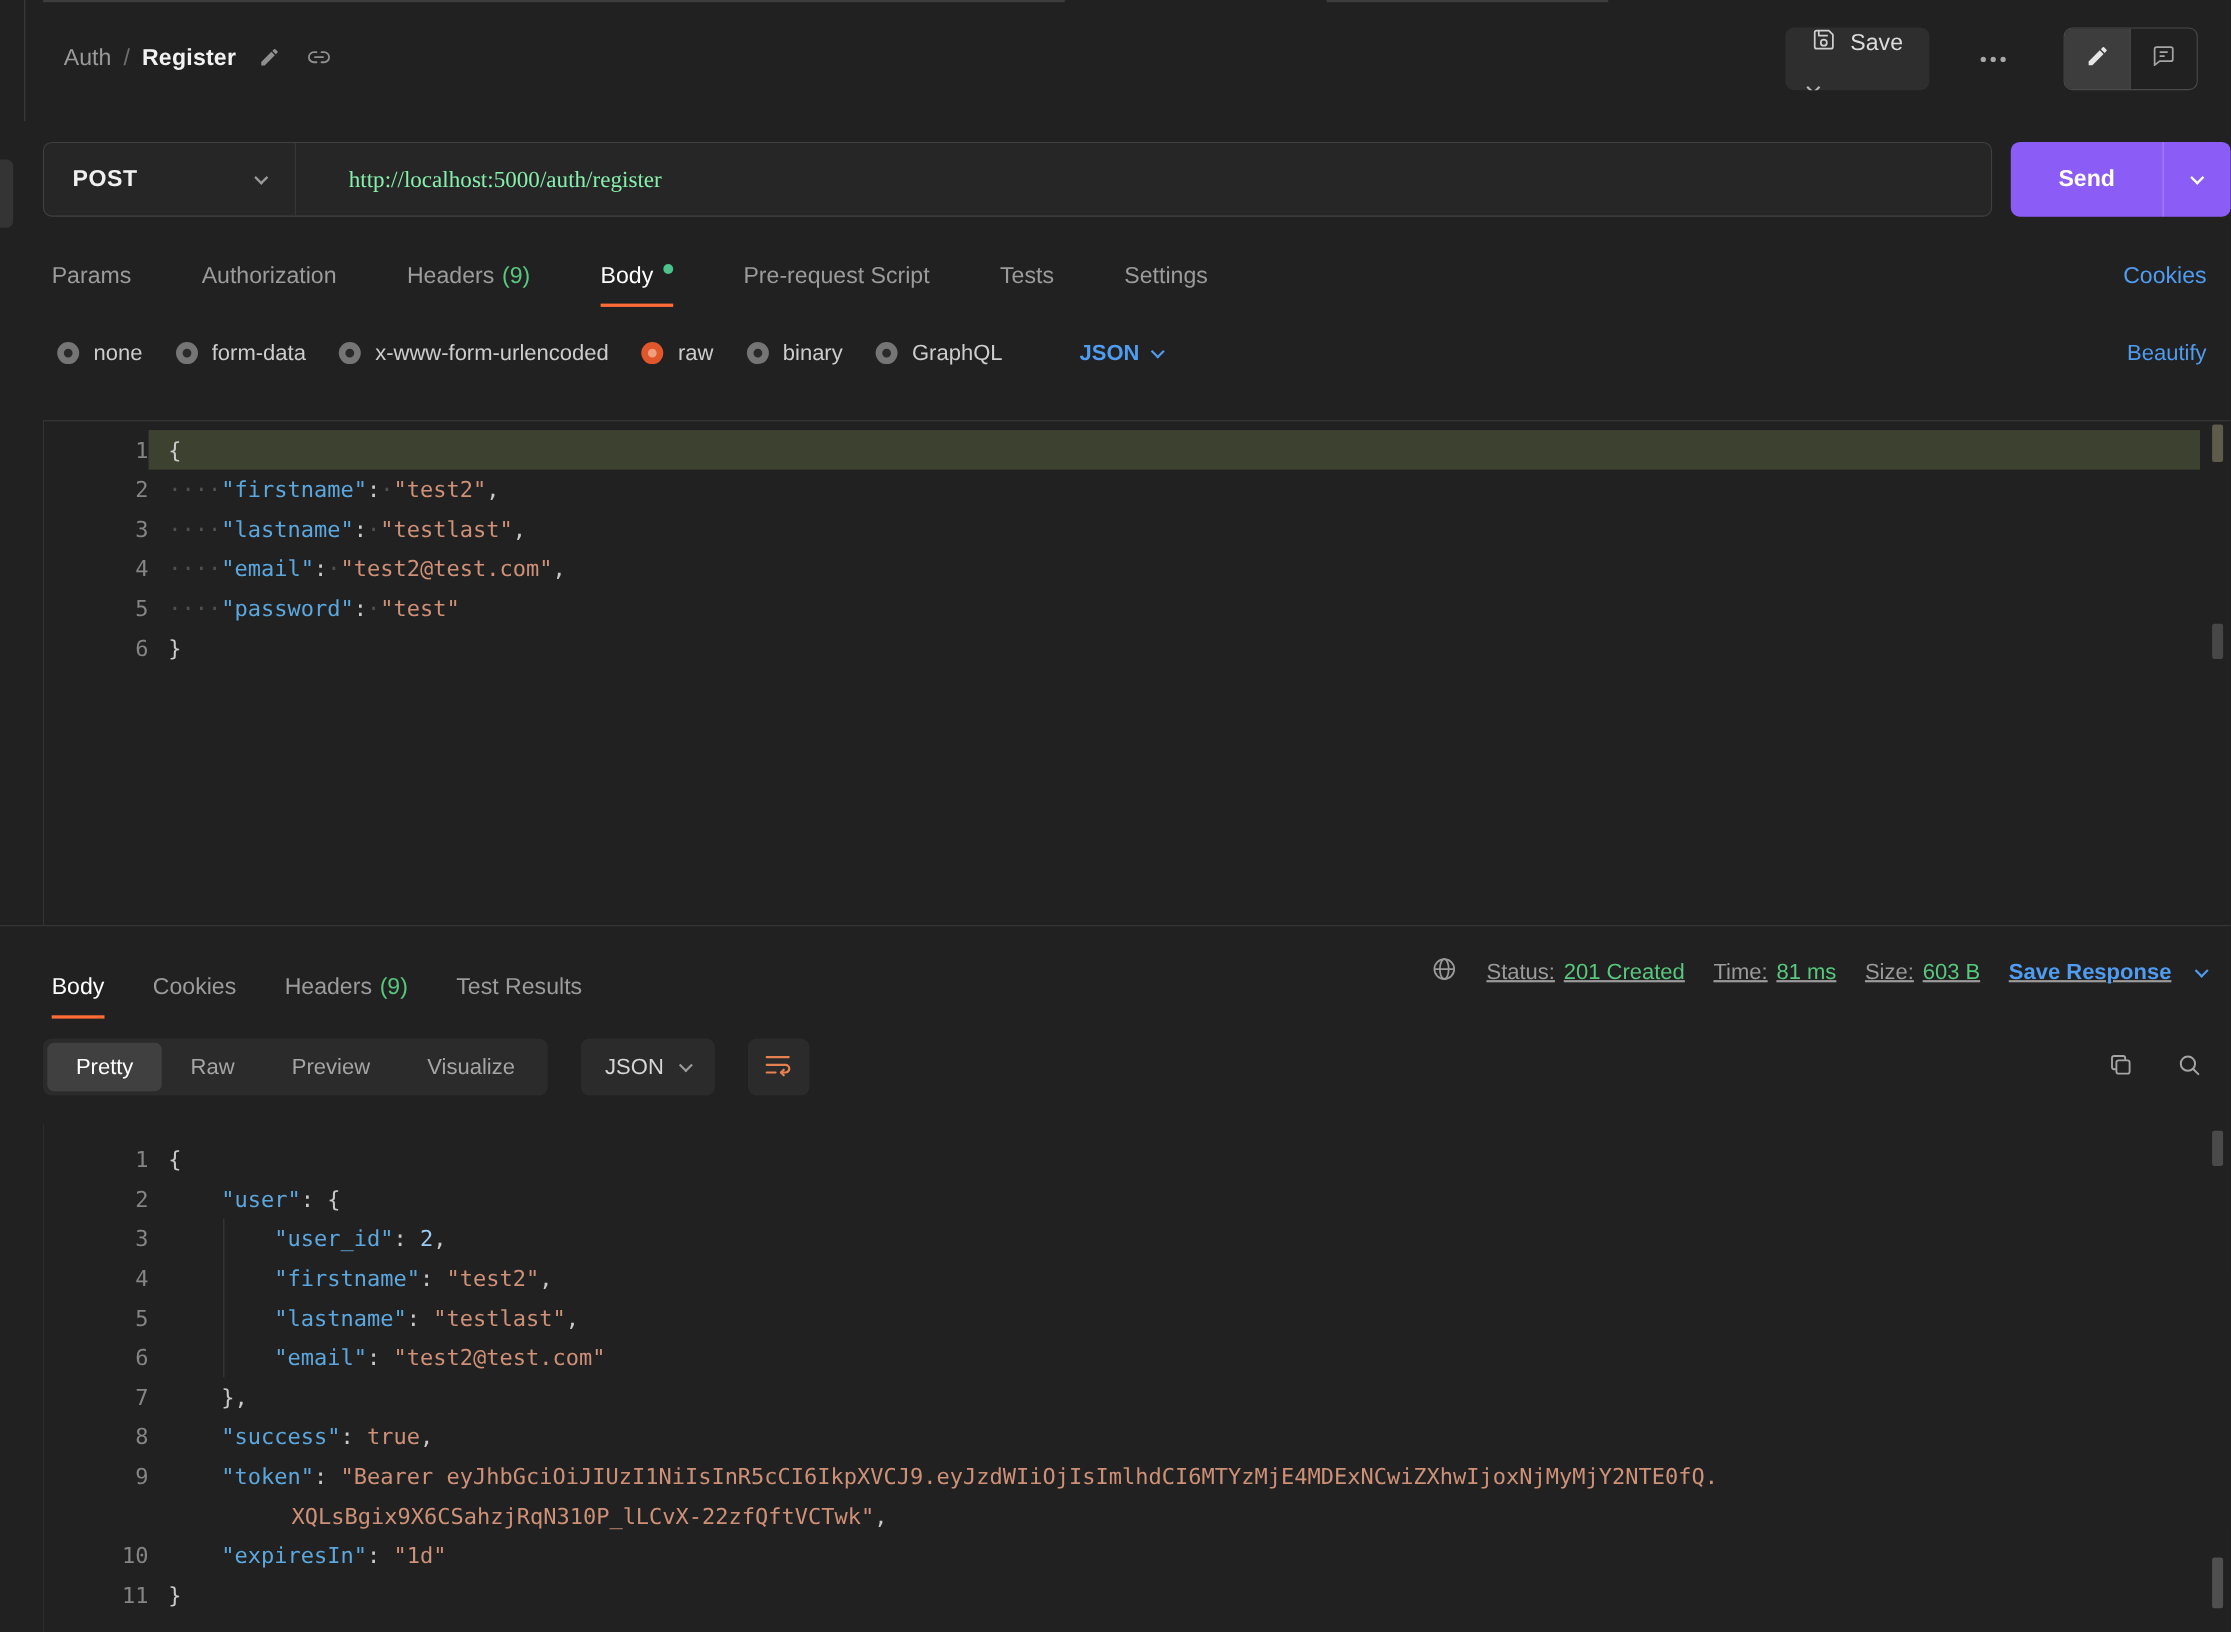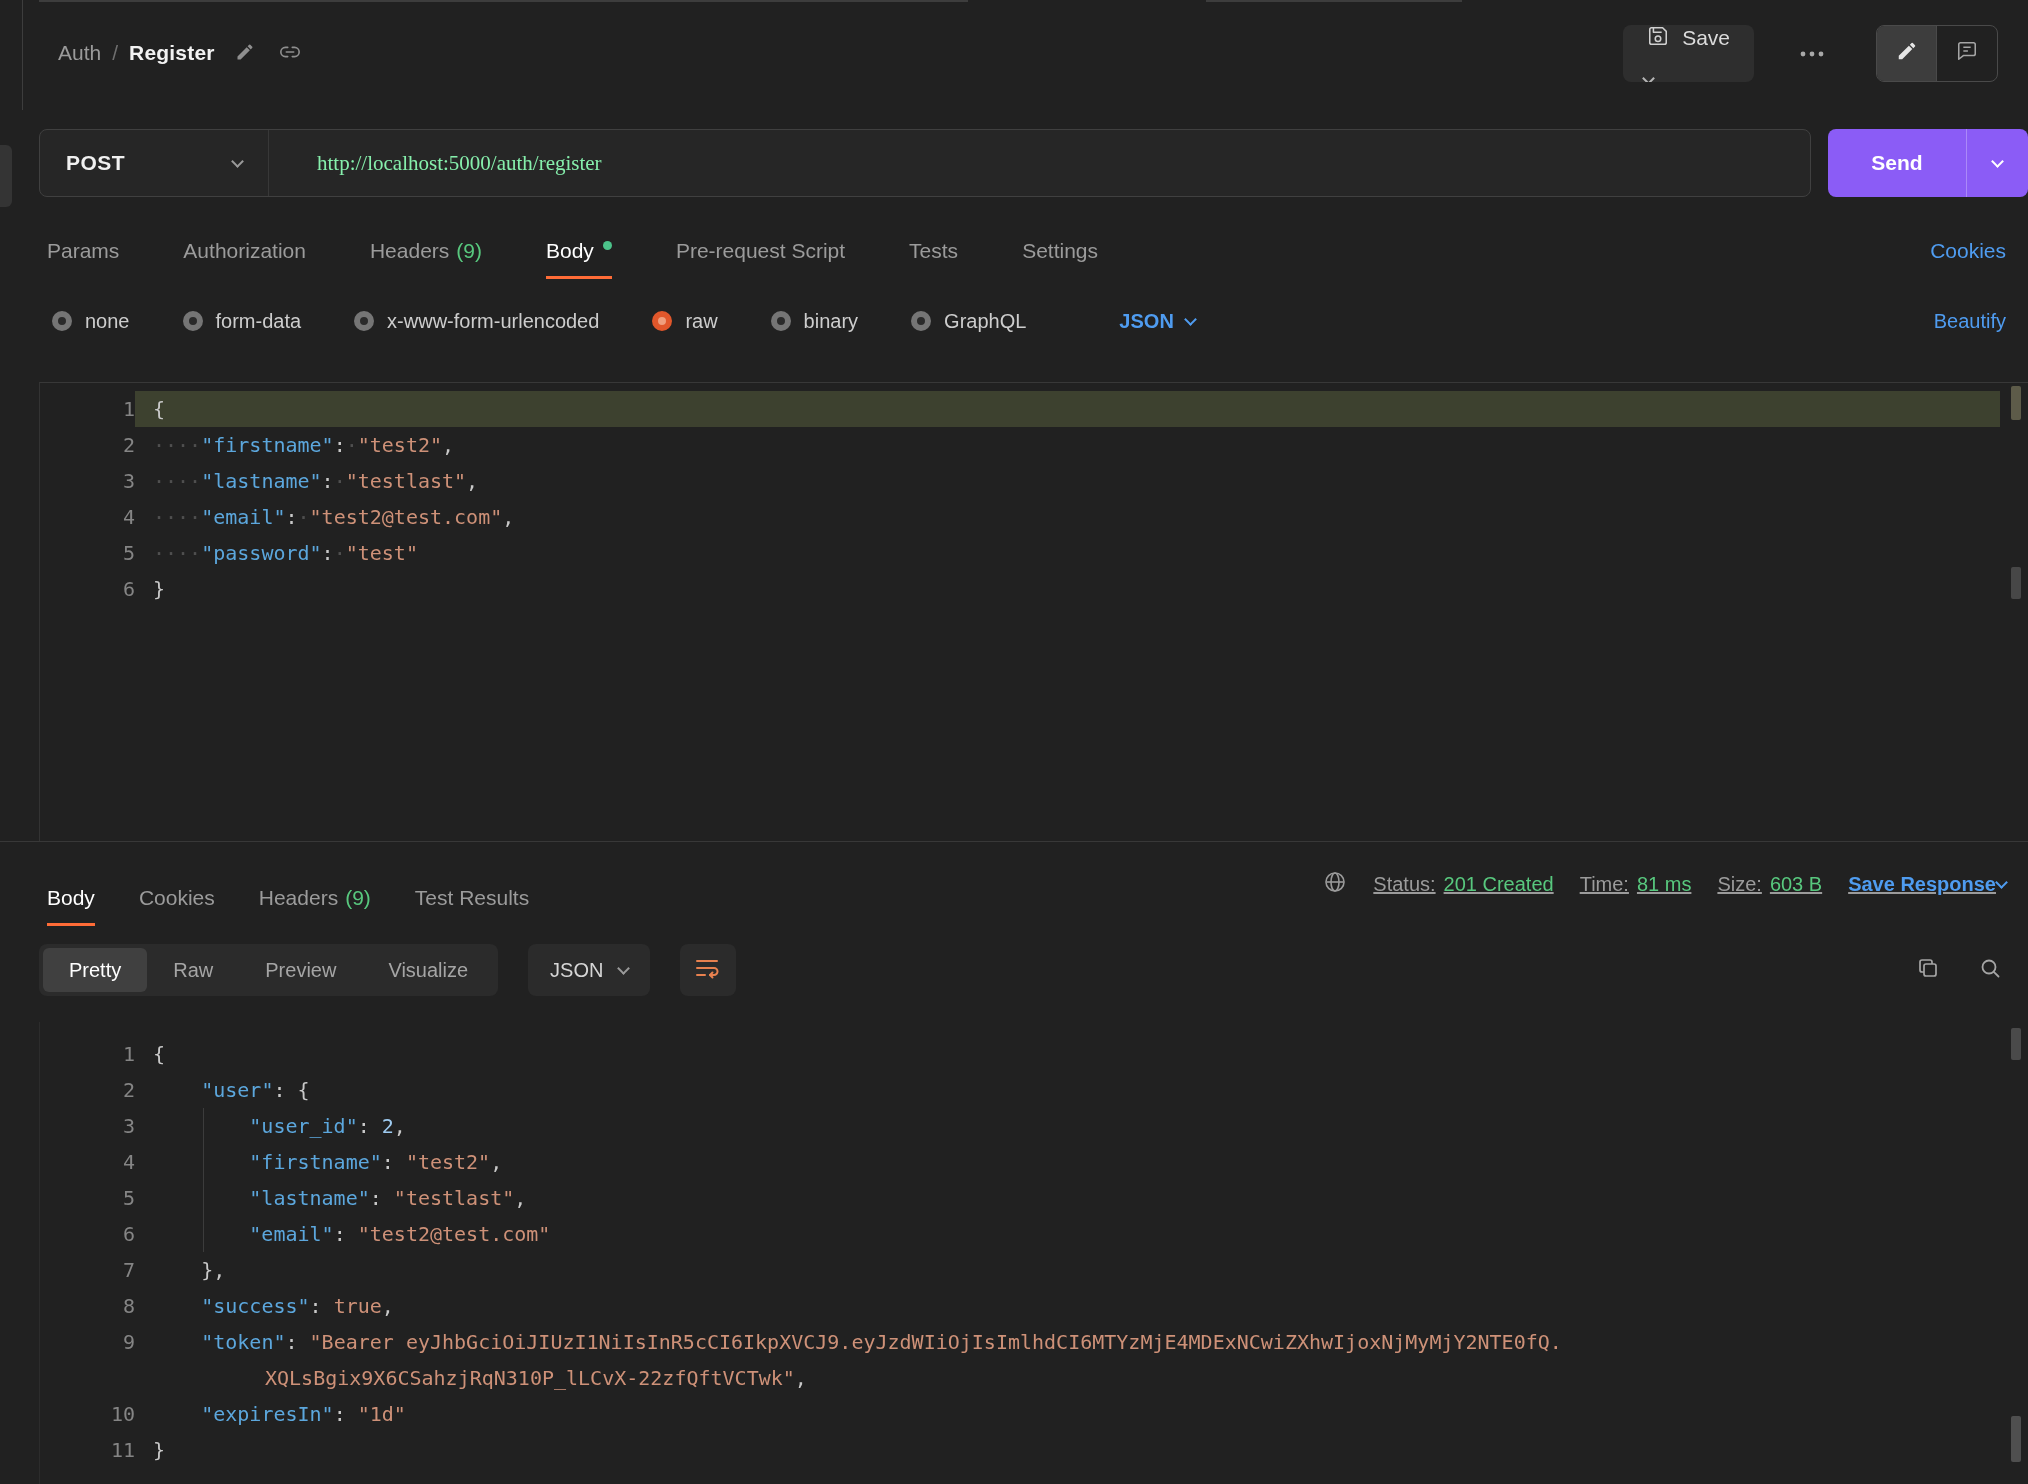--- a/index.html
+++ b/index.html
@@ -53,21 +53,21 @@
 
   
   .req-tabs { height:82px; flex:none; display:flex; align-items:flex-end; padding-left:47px; gap:64px; font-size:21px; color:#9b9b9b; }
   .tab { padding-bottom:16px; cursor:pointer; white-space:nowrap; }
   .tab.active { color:#fff; border-bottom:3px solid #ff6c37; padding-bottom:13px; }
   .count { color:#58c87e; margin-left:7px; }
   .dot { display:inline-block; width:9px; height:9px; border-radius:50%; background:#4cc38a; margin-left:9px; transform:translateY(-8px); }
   .cookies { margin-left:auto; padding-right:22px; padding-bottom:16px; color:#4f9cf0; cursor:pointer; }
 
   
-  .bodytype-row { margin-top:14px; height:56px; flex:none; display:flex; align-items:center; padding-left:52px; gap:53px; font-size:20px; color:#cdcdcd; }
+  .bodytype-row { margin-top:14px; height:56px; flex:none; display:flex; align-items:center; padding-left:52px; gap:30px; font-size:20px; color:#cdcdcd; }
   .bt-opt { display:flex; align-items:center; gap:13px; cursor:pointer; white-space:nowrap; }
   .radio { width:20px; height:20px; border-radius:50%; border:6px solid #757575; background:#2a2a2a; flex:none; }
   .radio.sel { border-color:#e1572b; background:#ef9f7e; }
   .lang { margin-left:40px; display:flex; align-items:center; gap:12px; color:#4f9cf0; font-weight:700; cursor:pointer; }
   .lang .chev { margin-top:-4px; }
   .beautify { margin-left:auto; padding-right:22px; color:#4f9cf0; cursor:pointer; }
 
   
   .editor { position:relative; margin-left:39px; font-family:"DejaVu Sans Mono","Liberation Mono",monospace; font-size:20px; color:#c9c9c9; overflow:hidden; }
   #req-editor { margin-top:33px; height:459px; flex:none; border-top:1px solid #383838; border-left:1px solid #333; padding-top:8px; }
@@ -89,21 +89,21 @@
   #res-editor .m2 { top:394px; height:46px; background:#4f4f4f; }
   .guide { position:absolute; left:163px; top:86px; width:1px; height:144px; background:#3c3c3c; }
 
   
   .response-section { flex:1; display:flex; flex-direction:column; border-top:1px solid #383838; }
   .res-meta { height:84px; flex:none; display:flex; align-items:flex-end; padding-left:47px; font-size:21px; color:#9b9b9b; }
   .res-tabs { display:flex; gap:44px; align-items:flex-end; }
   .res-right { margin-left:auto; align-self:center; display:flex; align-items:center; gap:26px; padding-right:22px; font-size:20px;text-decoration:underline; }
   .pair { white-space:nowrap; }
   .pair .val { color:#58c87e; margin-left:8px; }
-  .save-resp { color:#4f9cf0; font-weight:700; display:flex; align-items:center; gap:1px; cursor:pointer; white-space:nowrap; }
+  .save-resp { color:#4f9cf0; font-weight:700; display:flex; align-items:center; gap:23px; cursor:pointer; white-space:nowrap; }
   .save-resp .chev { margin-top:-4px; }
 
   .res-toolbar { margin-top:18px; height:52px; flex:none; display:flex; align-items:center; padding:0 26px 0 39px;gap:12px; }
   .seg { display:flex; align-items:center; background:#2b2b2b; border-radius:8px; padding:4px; height:52px; }
   .seg-item { padding:0 26px; height:44px; display:flex; align-items:center; border-radius:6px; color:#a5a5a5; font-size:20px; cursor:pointer; }
   .seg-item.active { background:#404040; color:#fff; }
   .json-dd { margin-left:18px; height:52px; background:#2b2b2b; border-radius:8px; display:flex; align-items:center; padding:0 22px; gap:16px; font-size:20px; color:#d6d6d6; cursor:pointer; }
   .json-dd .chev { color:#9a9a9a; margin-top:-4px; }
   .wrap-btn { margin-left:18px; width:56px; height:52px; background:#2b2b2b; border-radius:8px; display:flex; align-items:center; justify-content:center; cursor:pointer; }
   .tool-right { margin-left:auto; display:flex; align-items:center; gap:38px; }

